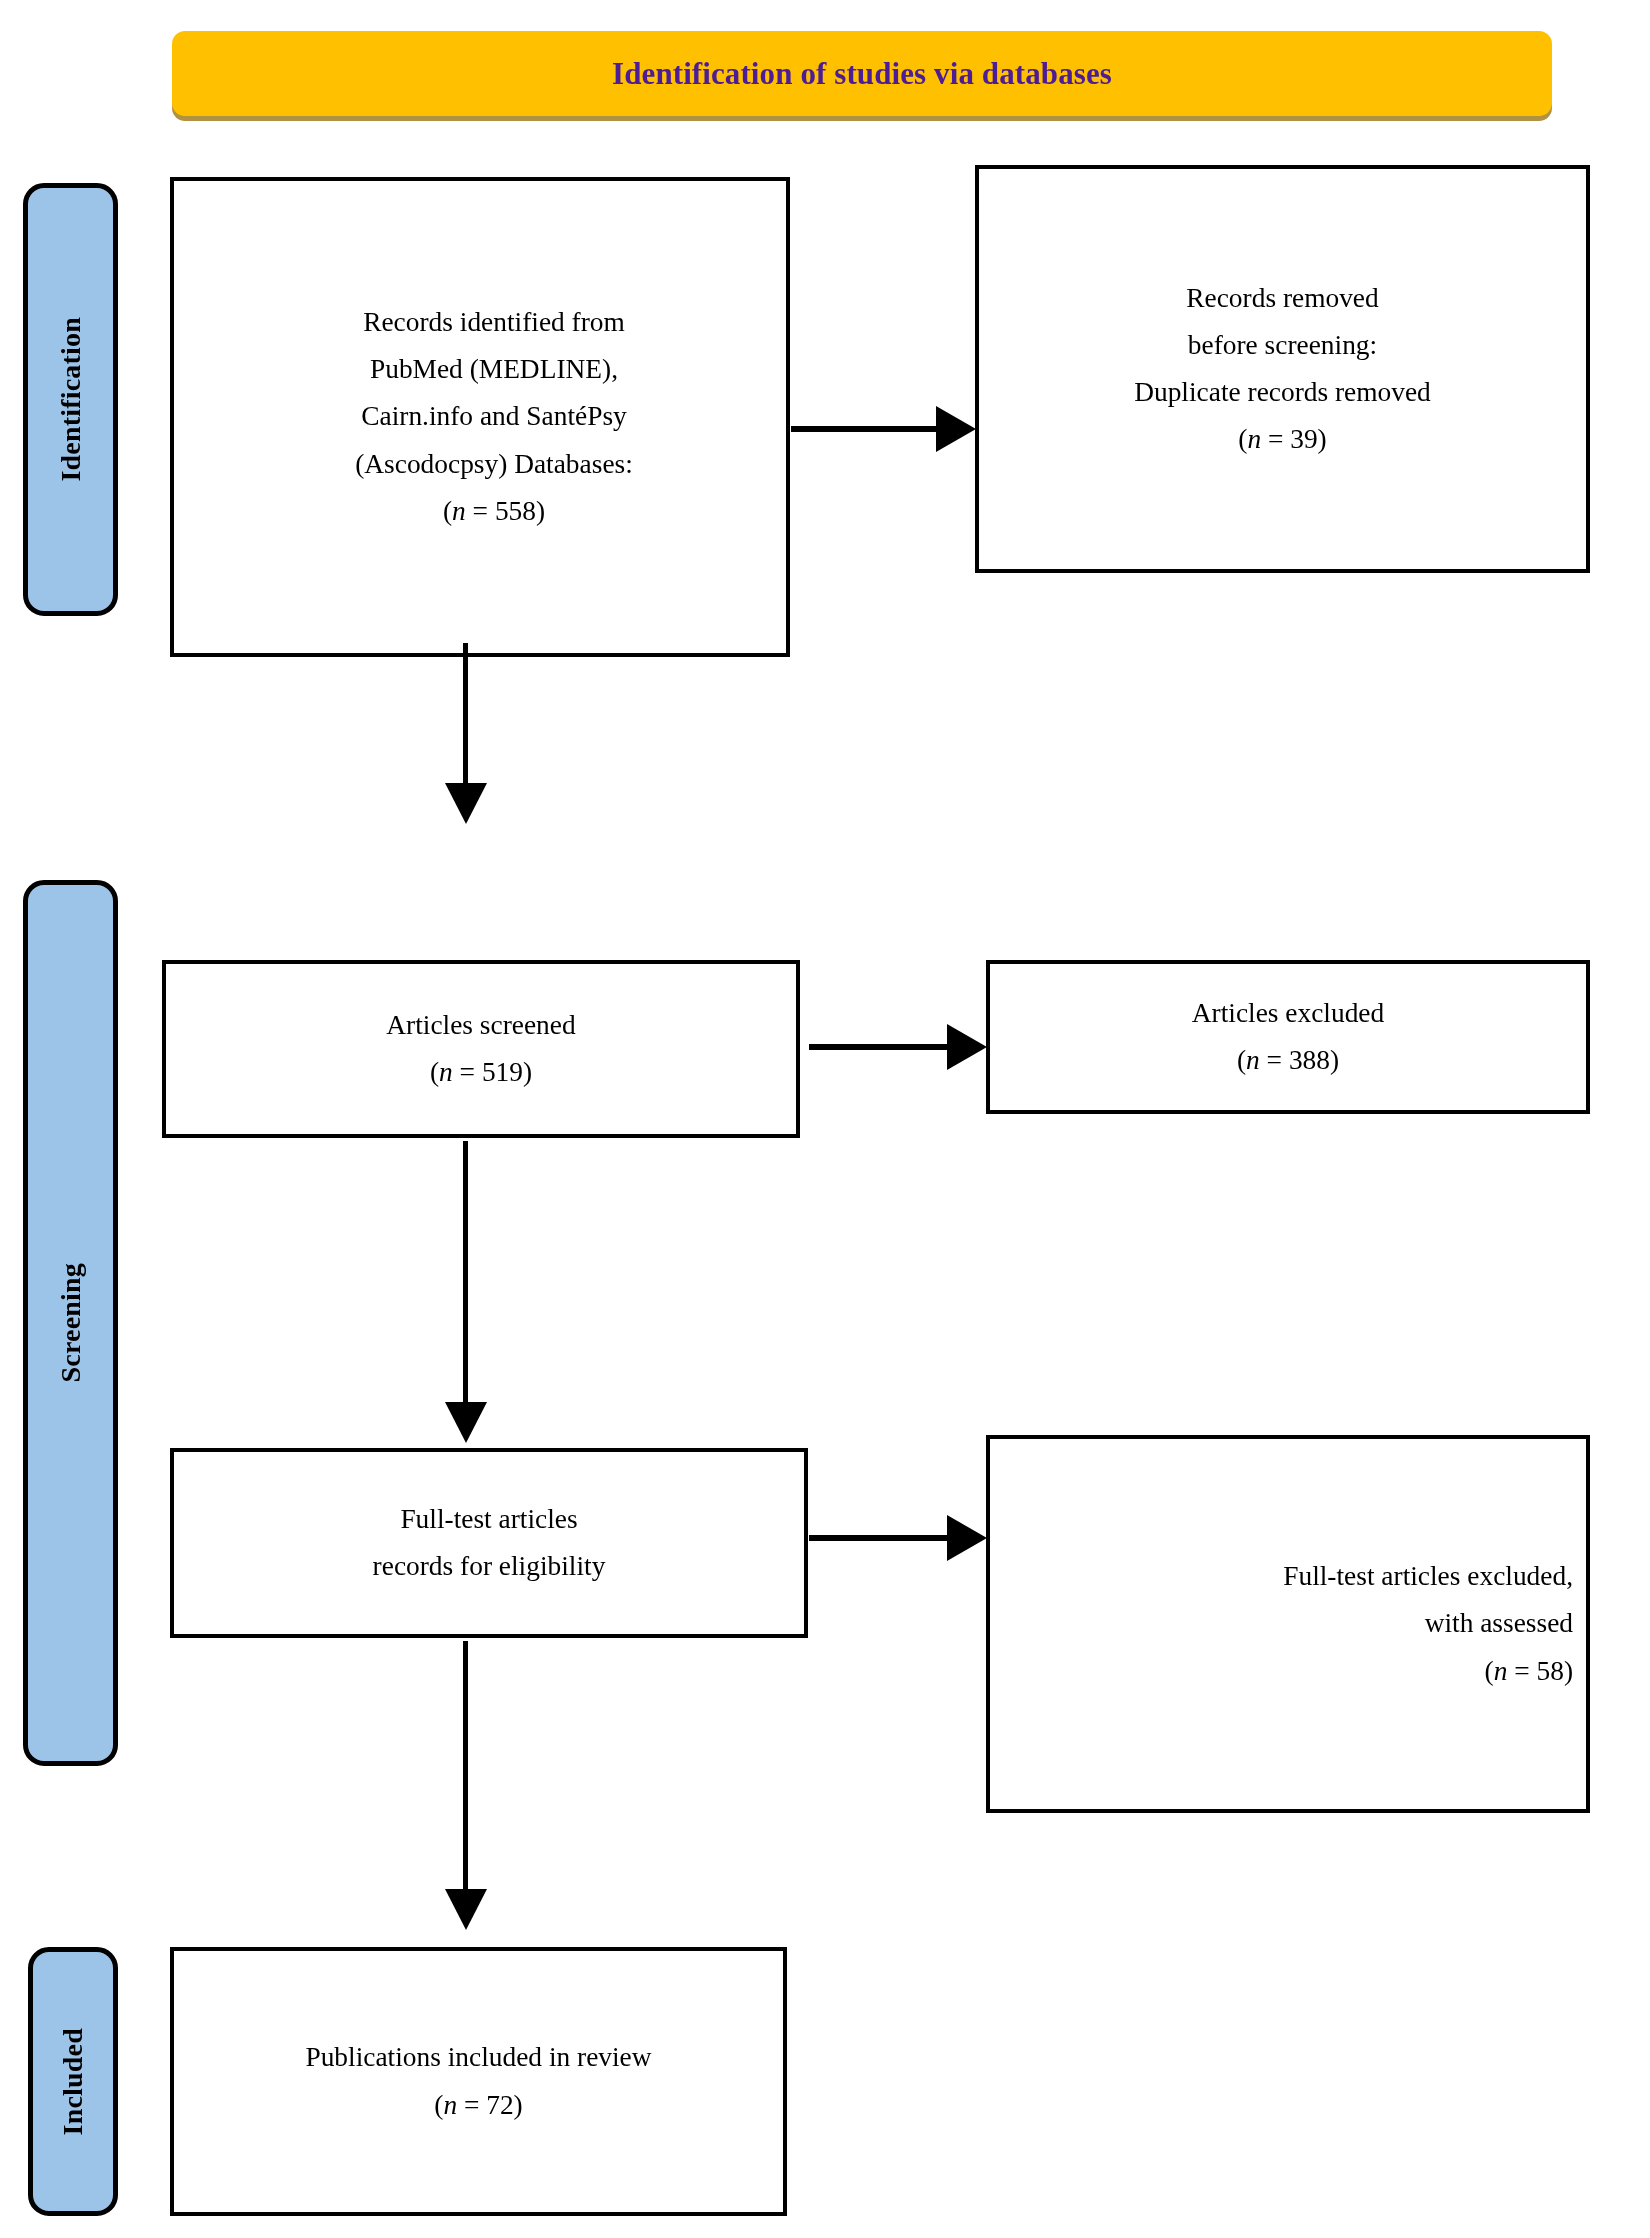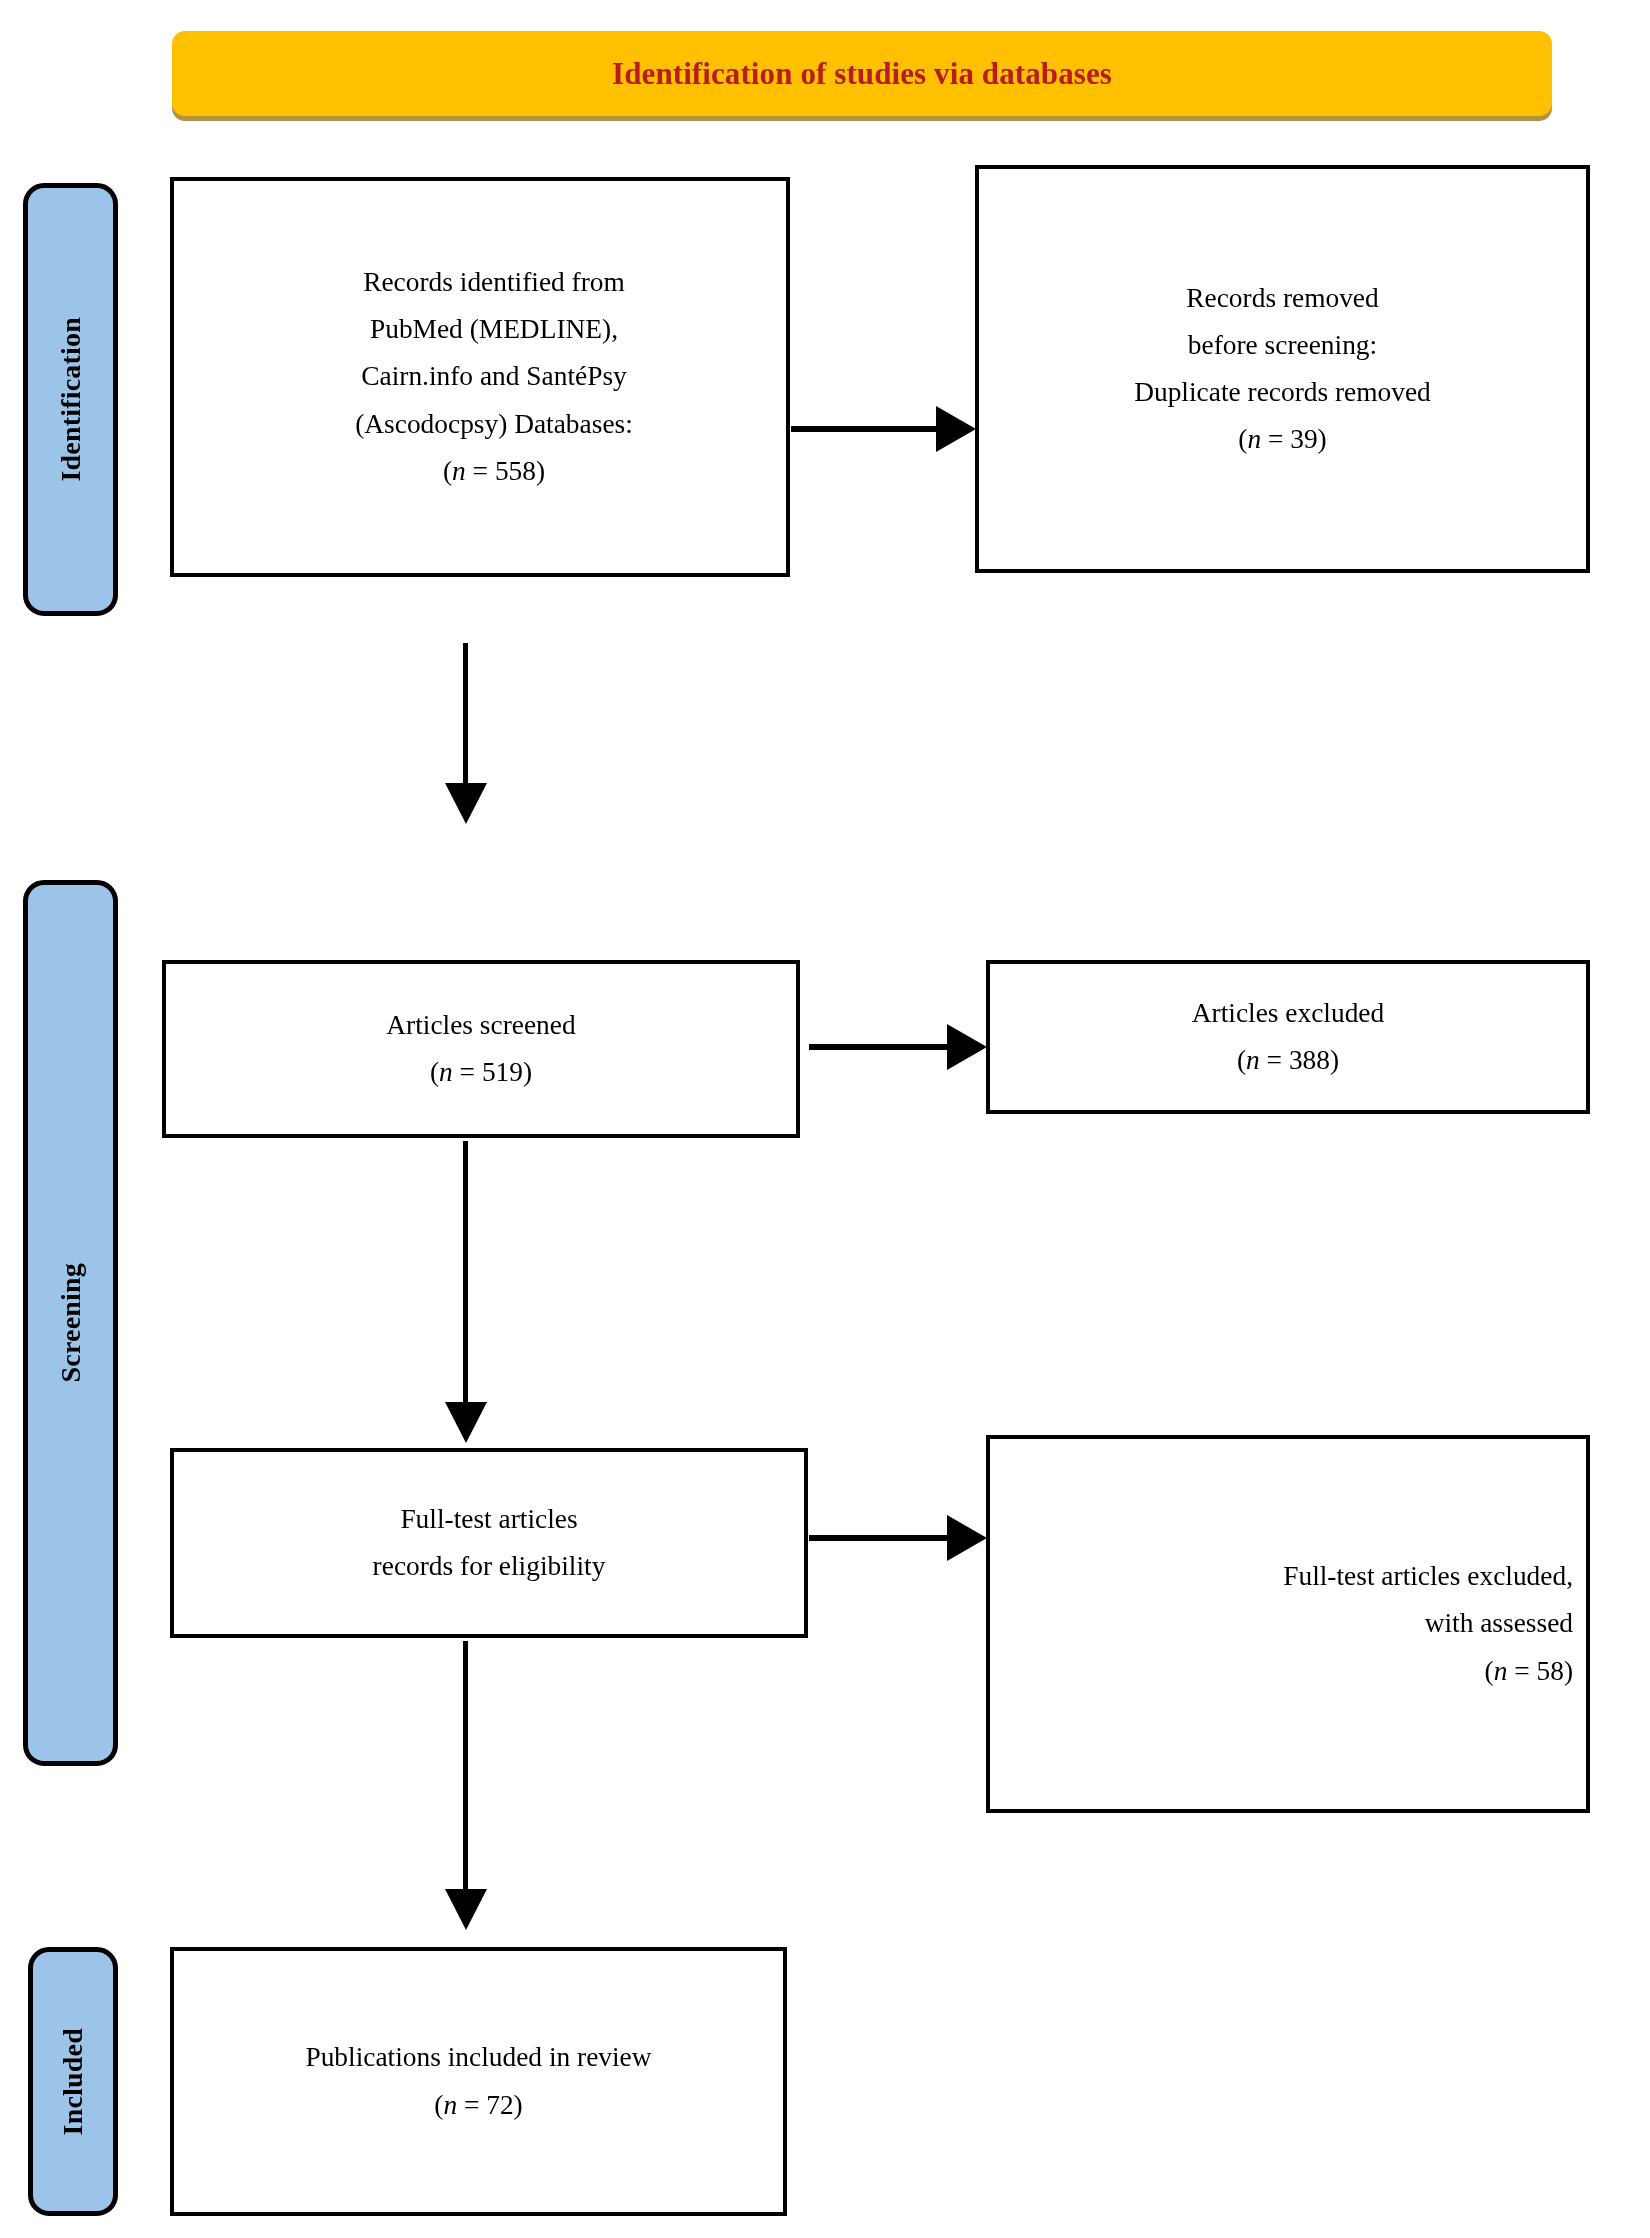--- a/index.html
+++ b/index.html
@@ -26,21 +26,21 @@
     background: #FFC000;
     border-radius: 13px;
     box-shadow: 0 5px 0 0 rgba(150, 110, 0, 0.75);
     display: flex;
     align-items: center;
     justify-content: center;
   }
   .header-title {
     font-size: 31px;
     font-weight: bold;
-    color: #b91c1c;
+    color: #4c1d95;
     letter-spacing: 0.1px;
     text-align: center;
   }
 
   
   .stage-rail {
     position: absolute;
     background: #9CC3E8;
     border: 5.5px solid #000000;
     border-radius: 21px;
@@ -76,21 +76,21 @@
   }
   .flow-line {
     font-size: 27.4px;
     line-height: 1.72;
     color: #000000;
     text-align: center;
     white-space: nowrap;
   }
   .flow-line .n-italic { font-style: italic; }
 
-  #box-identified   { left: 170px;  top: 177px;  width: 620px; height: 400px; padding-left: 41px; }
+  #box-identified   { left: 170px;  top: 177px;  width: 620px; height: 480px; padding-left: 41px; }
   #box-removed      { left: 975px; top: 165px;  width: 615px; height: 408px; }
   #box-screened     { left: 162px;  top: 960px; width: 638px; height: 178px; }
   #box-excluded     { left: 986px; top: 960px; width: 604px; height: 154px; }
   #box-fulltext     { left: 170px;  top: 1448px; width: 638px; height: 190px; }
   #box-fulltext-exc { left: 986px; top: 1435px; width: 604px; height: 378px; align-items: flex-end; }
   #box-included     { left: 170px;  top: 1947px; width: 617px; height: 269px; }
   .conn-v-line {
     position: absolute;
     width: 4.5px;
     background: #000000;

